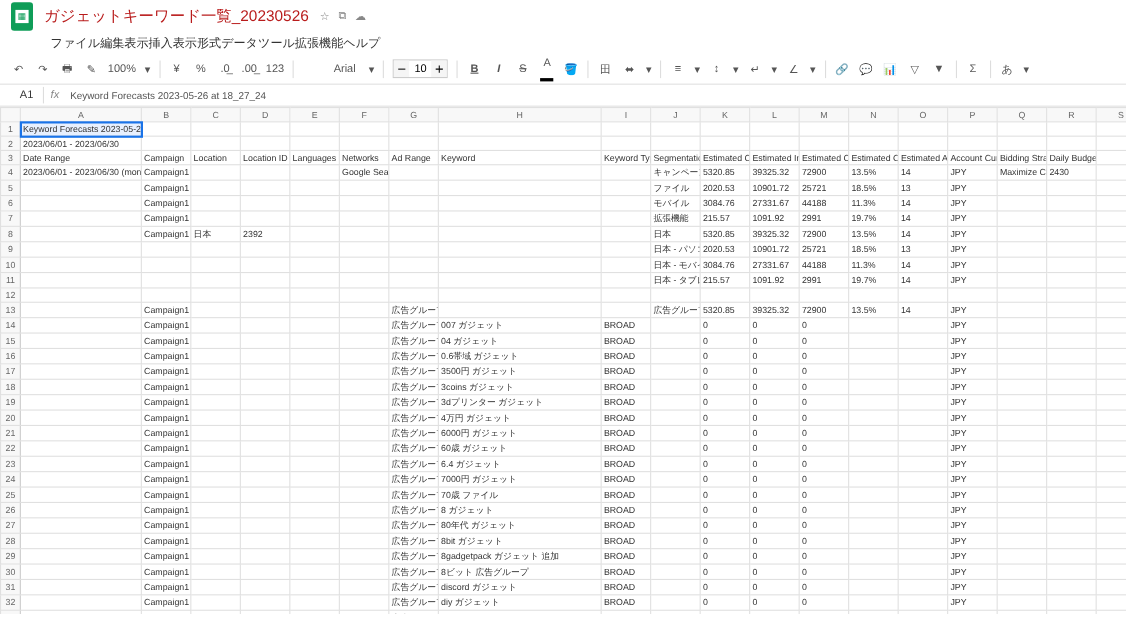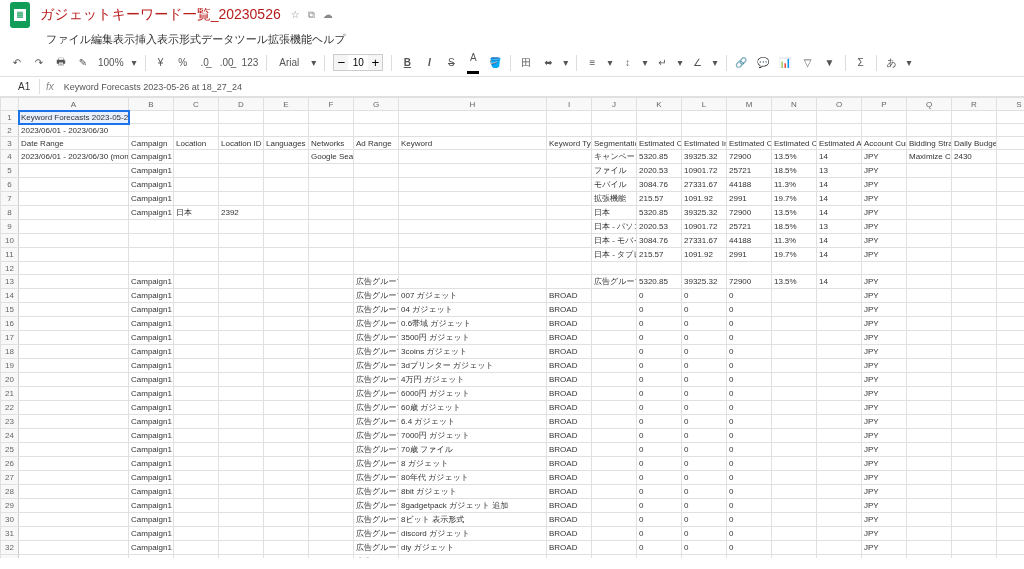--- a/index.html
+++ b/index.html
@@ -7,21 +7,21 @@
 .header { display: flex; align-items: center; padding: 4px 10px; height: 30px; }
 .sheets-logo { width: 20px; height: 26px; background: #0f9d58; border-radius: 3px; display: flex; align-items: center; justify-content: center; color: #fff; font-size: 14px; margin-right: 10px; position: relative; }
 .sheets-logo::after { content: ''; position: absolute; background: #fff; width: 12px; height: 12px; }
 .sheets-logo span { position: relative; z-index: 1; color: #0f9d58; font-size: 8px; line-height: 1; }
 .doc-title { font-size: 14px; color: #b91c1c; margin-right: 10px; }
 .doc-icons { display: flex; gap: 8px; color: #888; }
 .menu-bar { display: flex; padding: 2px 46px; font-size: 11px; color: #333; }
 .toolbar { display: flex; align-items: center; gap: 8px; padding: 4px 10px; border-bottom: 1px solid #e0e0e0; height: 28px; color: #555; }
 .tb-sep { width: 1px; height: 16px; background: #ddd; }
 .tb-btn { min-width: 14px; text-align: center; cursor: pointer; }
-.font-select { font-size: 10px; padding: 1px 4px; }
+.font-select { font-size: 10px; padding: 1px 4px; margin-left: 24px; }
 .font-size-box { display: flex; align-items: center; border: 1px solid #ccc; }
 .font-size-box button { border: none; background: #f5f5f5; width: 14px; cursor: pointer; }
 .font-size-box input { border: none; width: 20px; text-align: center; font-size: 10px; }
 .name-box-row { display: flex; align-items: center; border-bottom: 1px solid #e0e0e0; height: 20px; }
 .name-box { width: 40px; border-right: 1px solid #ddd; padding: 2px 18px; font-size: 10px; color: #333; }
 .fx { padding: 0 6px; font-style: italic; color: #888; }
 .formula-bar { flex: 1; padding: 2px 4px; font-size: 9px; color: #555; }
 .grid-wrap { position: relative; height: calc(569px - 108px); overflow: auto; }
 table { border-collapse: collapse; table-layout: fixed; width: 1024px; }
 th, td { border: 1px solid #e0e0e0; font-size: 8px; color: #333; padding: 1px 2px; white-space: nowrap; overflow: hidden; height: 13px; }
@@ -782,21 +782,21 @@
         </tr>
         <tr>
           <td class="rowhdr">30</td>
           <td class="col-A"></td>
           <td class="col-B">Campaign1</td>
           <td class="col-C"></td>
           <td class="col-D"></td>
           <td class="col-E"></td>
           <td class="col-F"></td>
           <td class="col-G">広告グループ 1</td>
-          <td class="col-H">8ビット 表示形式</td>
+          <td class="col-H">8ビット 広告グループ</td>
           <td class="col-I">BROAD</td>
           <td class="col-J"></td>
           <td class="col-K">0</td>
           <td class="col-L">0</td>
           <td class="col-M">0</td>
           <td class="col-N"></td>
           <td class="col-O"></td>
           <td class="col-P">JPY</td>
           <td class="col-Q"></td>
           <td class="col-R"></td>

